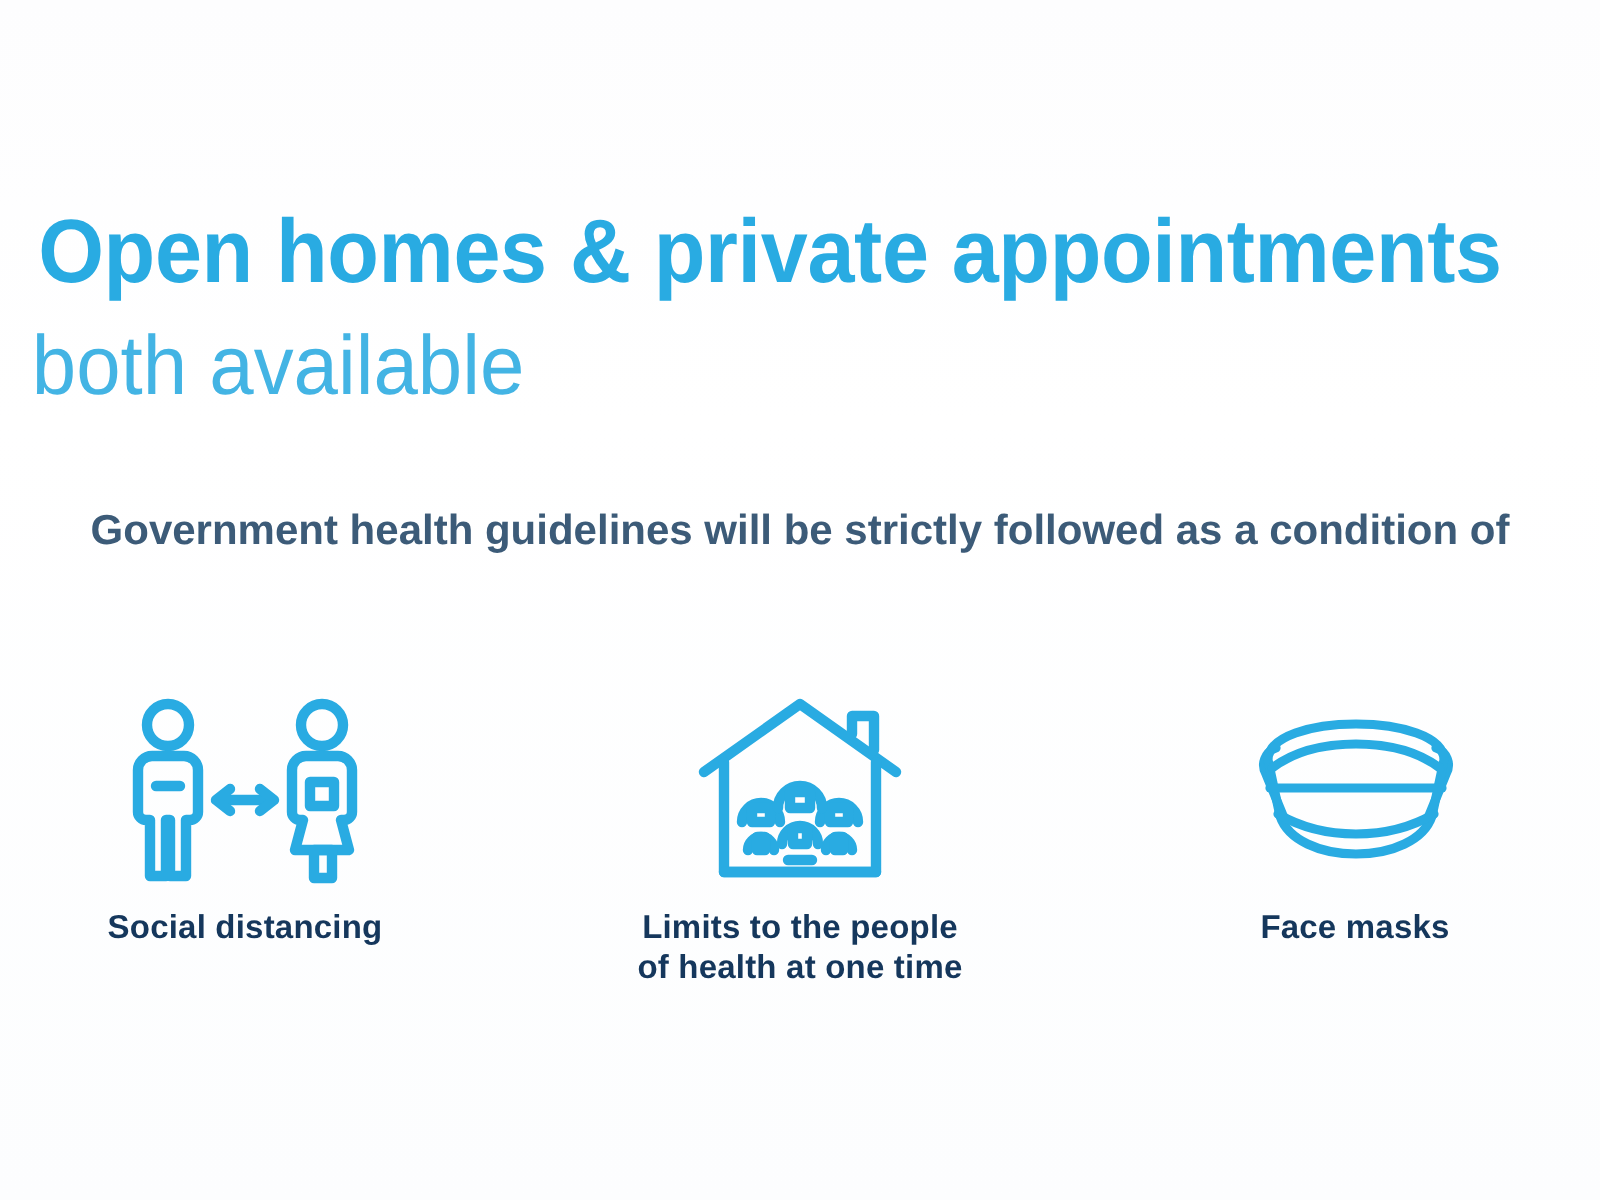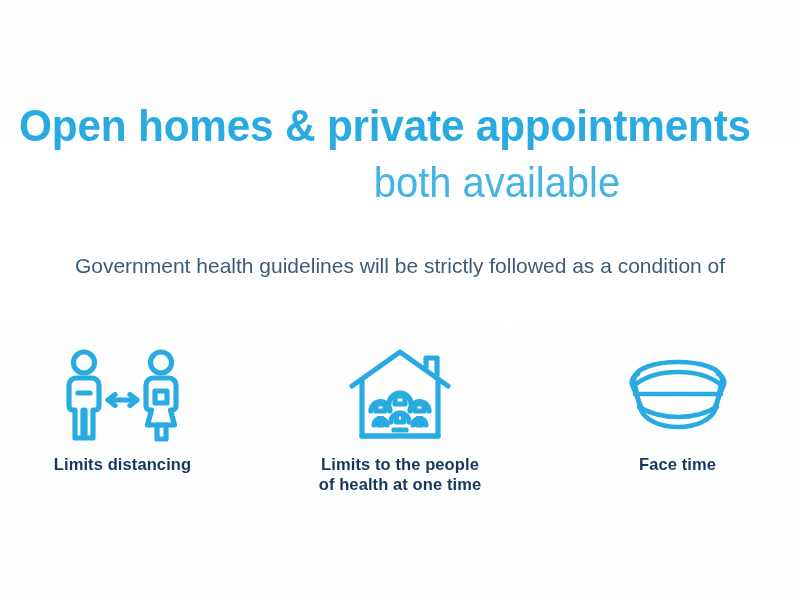--- a/index.html
+++ b/index.html
@@ -21,21 +21,21 @@
     height: 600px;
     box-sizing: border-box;
   }
 
   
   .headline-block {
     position: absolute;
     top: 100px;
     left: 0;
     width: 636px;
-    text-align: right;
+    text-align: left;
   }
   .headline-main {
     display: block;
     color: #29ABE2;
     font-family: "Liberation Sans Narrow", "Liberation Sans", sans-serif;
     font-weight: bold;
     font-size: 45px;
     line-height: 52px;
     letter-spacing: -0.2px;
     transform: scaleX(0.94);
@@ -61,21 +61,21 @@
     position: absolute;
     top: 250px;
     left: 50%;
     transform: translateX(-50%);
     width: 720px;
     text-align: center;
     color: #3C5B78;
     font-family: "Liberation Sans Narrow", "Liberation Sans", sans-serif;
     font-size: 21px;
     line-height: 31px;
-    font-weight: normal;
+    font-weight: bold;
   }
   .intro span { display: block; }
 
   
   .icon-row {
     position: absolute;
     top: 348px;
     left: 30px;
     width: 740px;
     display: flex;
@@ -136,21 +136,21 @@
           <path d="M93 37 a7 7 0 0 1 7 -7 h16 a7 7 0 0 1 7 7 v21 a4 4 0 0 1 -4 4 h-1.5 l4 15 h-27 l4 -15 h-1.5 a4 4 0 0 1 -4 -4 z"></path>
           <path d="M102 43 h12 M102 43 v12 M114 43 v12 M102 55 h12"></path>
           <path d="M104 77 h9 v14 h-9 z"></path>
 
           <path d="M56 52 h27"></path>
           <path d="M62 46.5 L55 52 L62 57.5"></path>
           <path d="M77 46.5 L84 52 L77 57.5"></path>
         </svg>
       </div>
       <div class="icon-caption">
-        <span>Limits distancing</span>
+        <span>Social distancing</span>
       </div>
     </div>
 
     <div class="icon-cell">
       <div class="icon-art">
         <svg width="104" height="96" viewBox="0 0 104 96" fill="none" stroke="#29ABE2" stroke-width="5.2" stroke-linecap="round" stroke-linejoin="round">
 
           <path d="M4 38 L52 4 L100 38"></path>
 
           <path d="M78 19 v-9 h11 v17"></path>
@@ -194,18 +194,18 @@
           <path d="M16 32 C16 20 38 14 60 14 C82 14 104 20 104 32 L98 60 C94 72 78 79 60 79 C42 79 26 72 22 60 z"></path>
 
           <path d="M18 36 C30 27 44 24 60 24 C76 24 90 27 102 36"></path>
 
           <path d="M17 46 h86"></path>
 
           <path d="M21 59 C33 66 46 69 60 69 C74 69 87 66 99 59"></path>
         </svg>
       </div>
       <div class="icon-caption">
-        <span>Face time</span>
+        <span>Face masks</span>
       </div>
     </div>
 
   </div>
 </div>
 
 </body></html>

